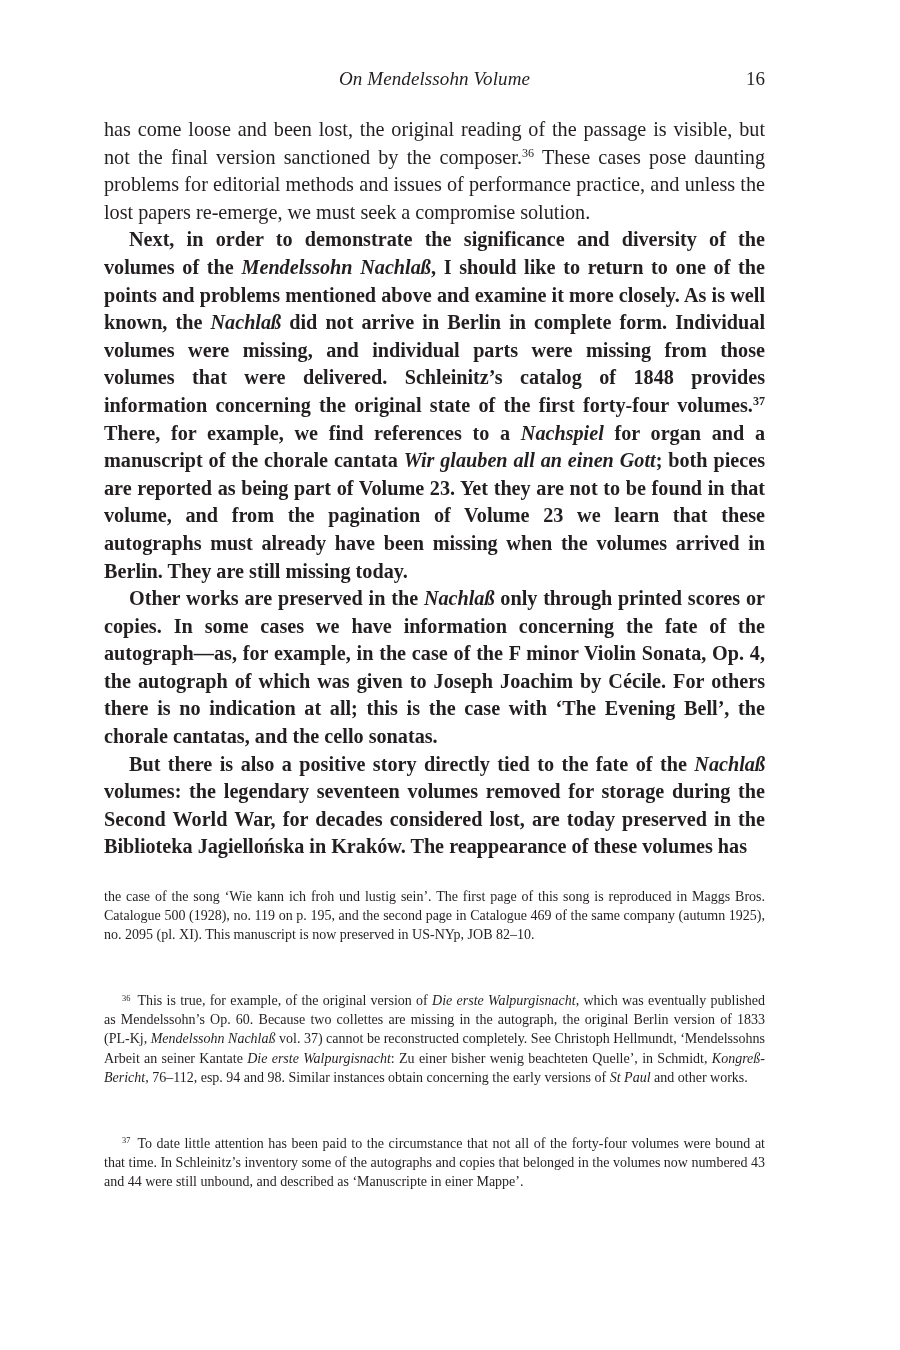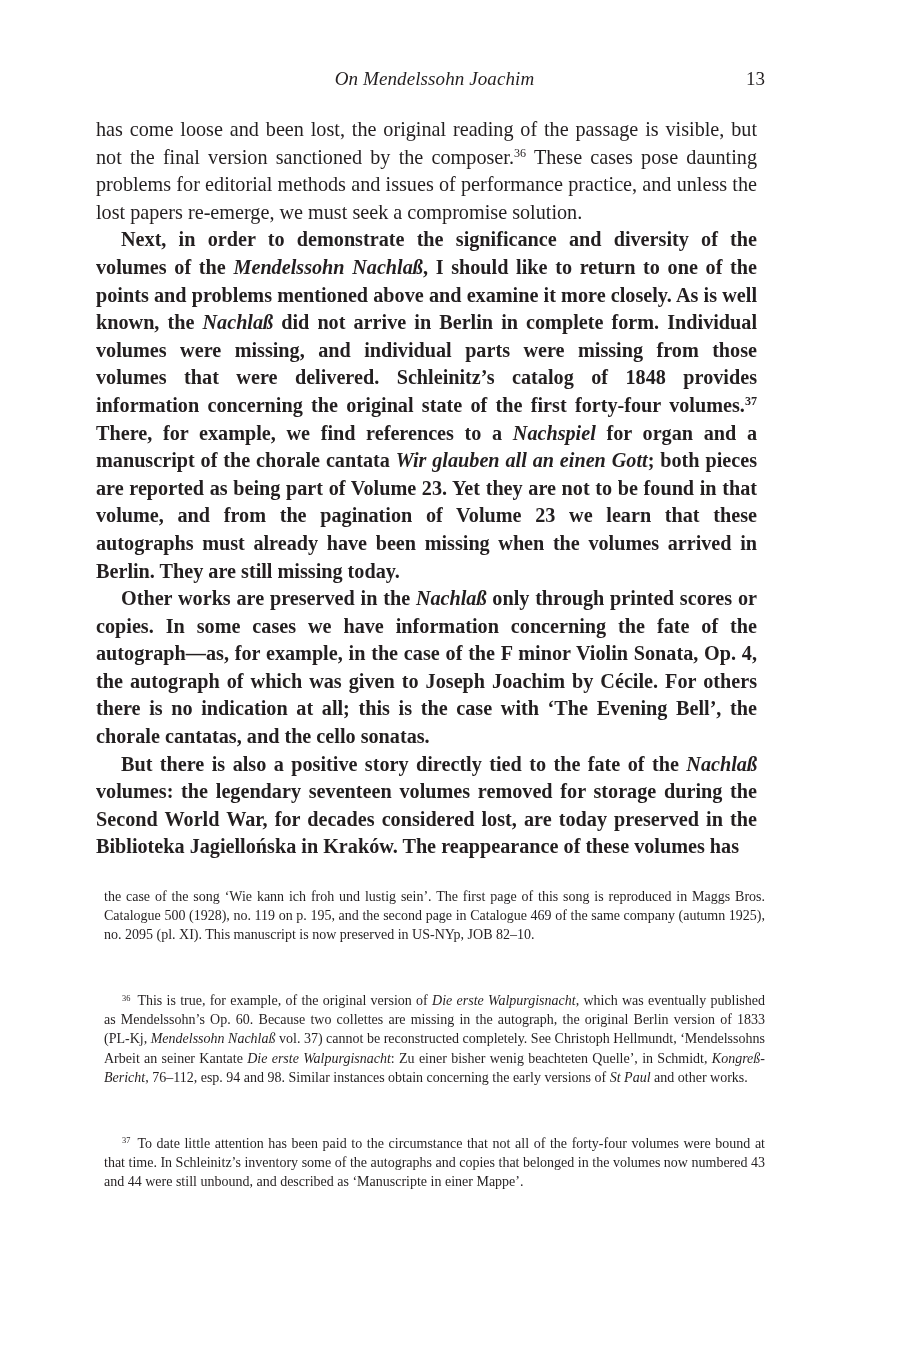--- a/index.html
+++ b/index.html
@@ -1,35 +1,35 @@
 <!DOCTYPE html>
 <html><head>
 <meta charset="utf-8">
 <style>
   html, body { margin: 0; padding: 0; background: #ffffff; }
   body { width: 900px; height: 1350px; position: relative; overflow: hidden;
          font-family: "Liberation Serif", "DejaVu Serif", serif; color: #231f20; }
   .running-head { position: absolute; top: 68px; left: 104px; width: 661px; height: 30px; }
   .running-title { position: absolute; left: 0; right: 0; text-align: center; font-style: italic; font-size: 19px; letter-spacing: 0.1px; }
   .folio { position: absolute; right: 0; font-size: 19px; }
-  .body-text { position: absolute; top: 116px; left: 96px; width: 661px; font-size: 20.2px; line-height: 27.6px; }
+  .body-text { position: absolute; top: 116px; left: 104px; width: 661px; font-size: 20.2px; line-height: 27.6px; }
   .body-text p { margin: 0; text-align: justify; text-align-last: left; }
   .body-text p.indent { text-indent: 25px; font-weight: bold; }
   .footnotes { position: absolute; top: 887px; left: 104px; width: 661px; font-size: 14px; line-height: 19.1px; }
   .footnotes p { margin: 0 0 8px 0; text-align: justify; text-align-last: left; }
   .footnotes p.note { text-indent: 18px; margin-top: 47px; }
   sup { font-size: 0.6em; vertical-align: 0; position: relative; top: -0.55em; line-height: 0; }
   em { font-style: italic; }
 </style>
 </head>
 <body>
 
 <div class="running-head">
-  <span class="running-title">On Mendelssohn Joachim</span>
-  <span class="folio">13</span>
+  <span class="running-title">On Mendelssohn Volume</span>
+  <span class="folio">16</span>
 </div>
 
 <div class="body-text">
   <p>has come loose and been lost, the original reading of the passage is visible, but not the final version sanctioned by the composer.<sup>36</sup> These cases pose daunting problems for editorial methods and issues of performance practice, and unless the lost papers re-emerge, we must seek a compromise solution.</p>
   <p class="indent">Next, in order to demonstrate the significance and diversity of the volumes of the <em>Mendelssohn Nachlaß</em>, I should like to return to one of the points and problems mentioned above and examine it more closely. As is well known, the <em>Nachlaß</em> did not arrive in Berlin in complete form. Individual volumes were missing, and individual parts were missing from those volumes that were delivered. Schleinitz’s catalog of 1848 provides information concerning the original state of the first forty-four volumes.<sup>37</sup> There, for example, we find references to a <em>Nachspiel</em> for organ and a manuscript of the chorale cantata <em>Wir glauben all an einen Gott</em>; both pieces are reported as being part of Volume 23. Yet they are not to be found in that volume, and from the pagination of Volume 23 we learn that these autographs must already have been missing when the volumes arrived in Berlin. They are still missing today.</p>
   <p class="indent">Other works are preserved in the <em>Nachlaß</em> only through printed scores or copies. In some cases we have information concerning the fate of the autograph—as, for example, in the case of the F minor Violin Sonata, Op. 4, the autograph of which was given to Joseph Joachim by Cécile. For others there is no indication at all; this is the case with ‘The Evening Bell’, the chorale cantatas, and the cello sonatas.</p>
   <p class="indent">But there is also a positive story directly tied to the fate of the <em>Nachlaß</em> volumes: the legendary seventeen volumes removed for storage during the Second World War, for decades considered lost, are today preserved in the Biblioteka Jagiellońska in Kraków. The reappearance of these volumes has</p>
 </div>
 
 <div class="footnotes">

